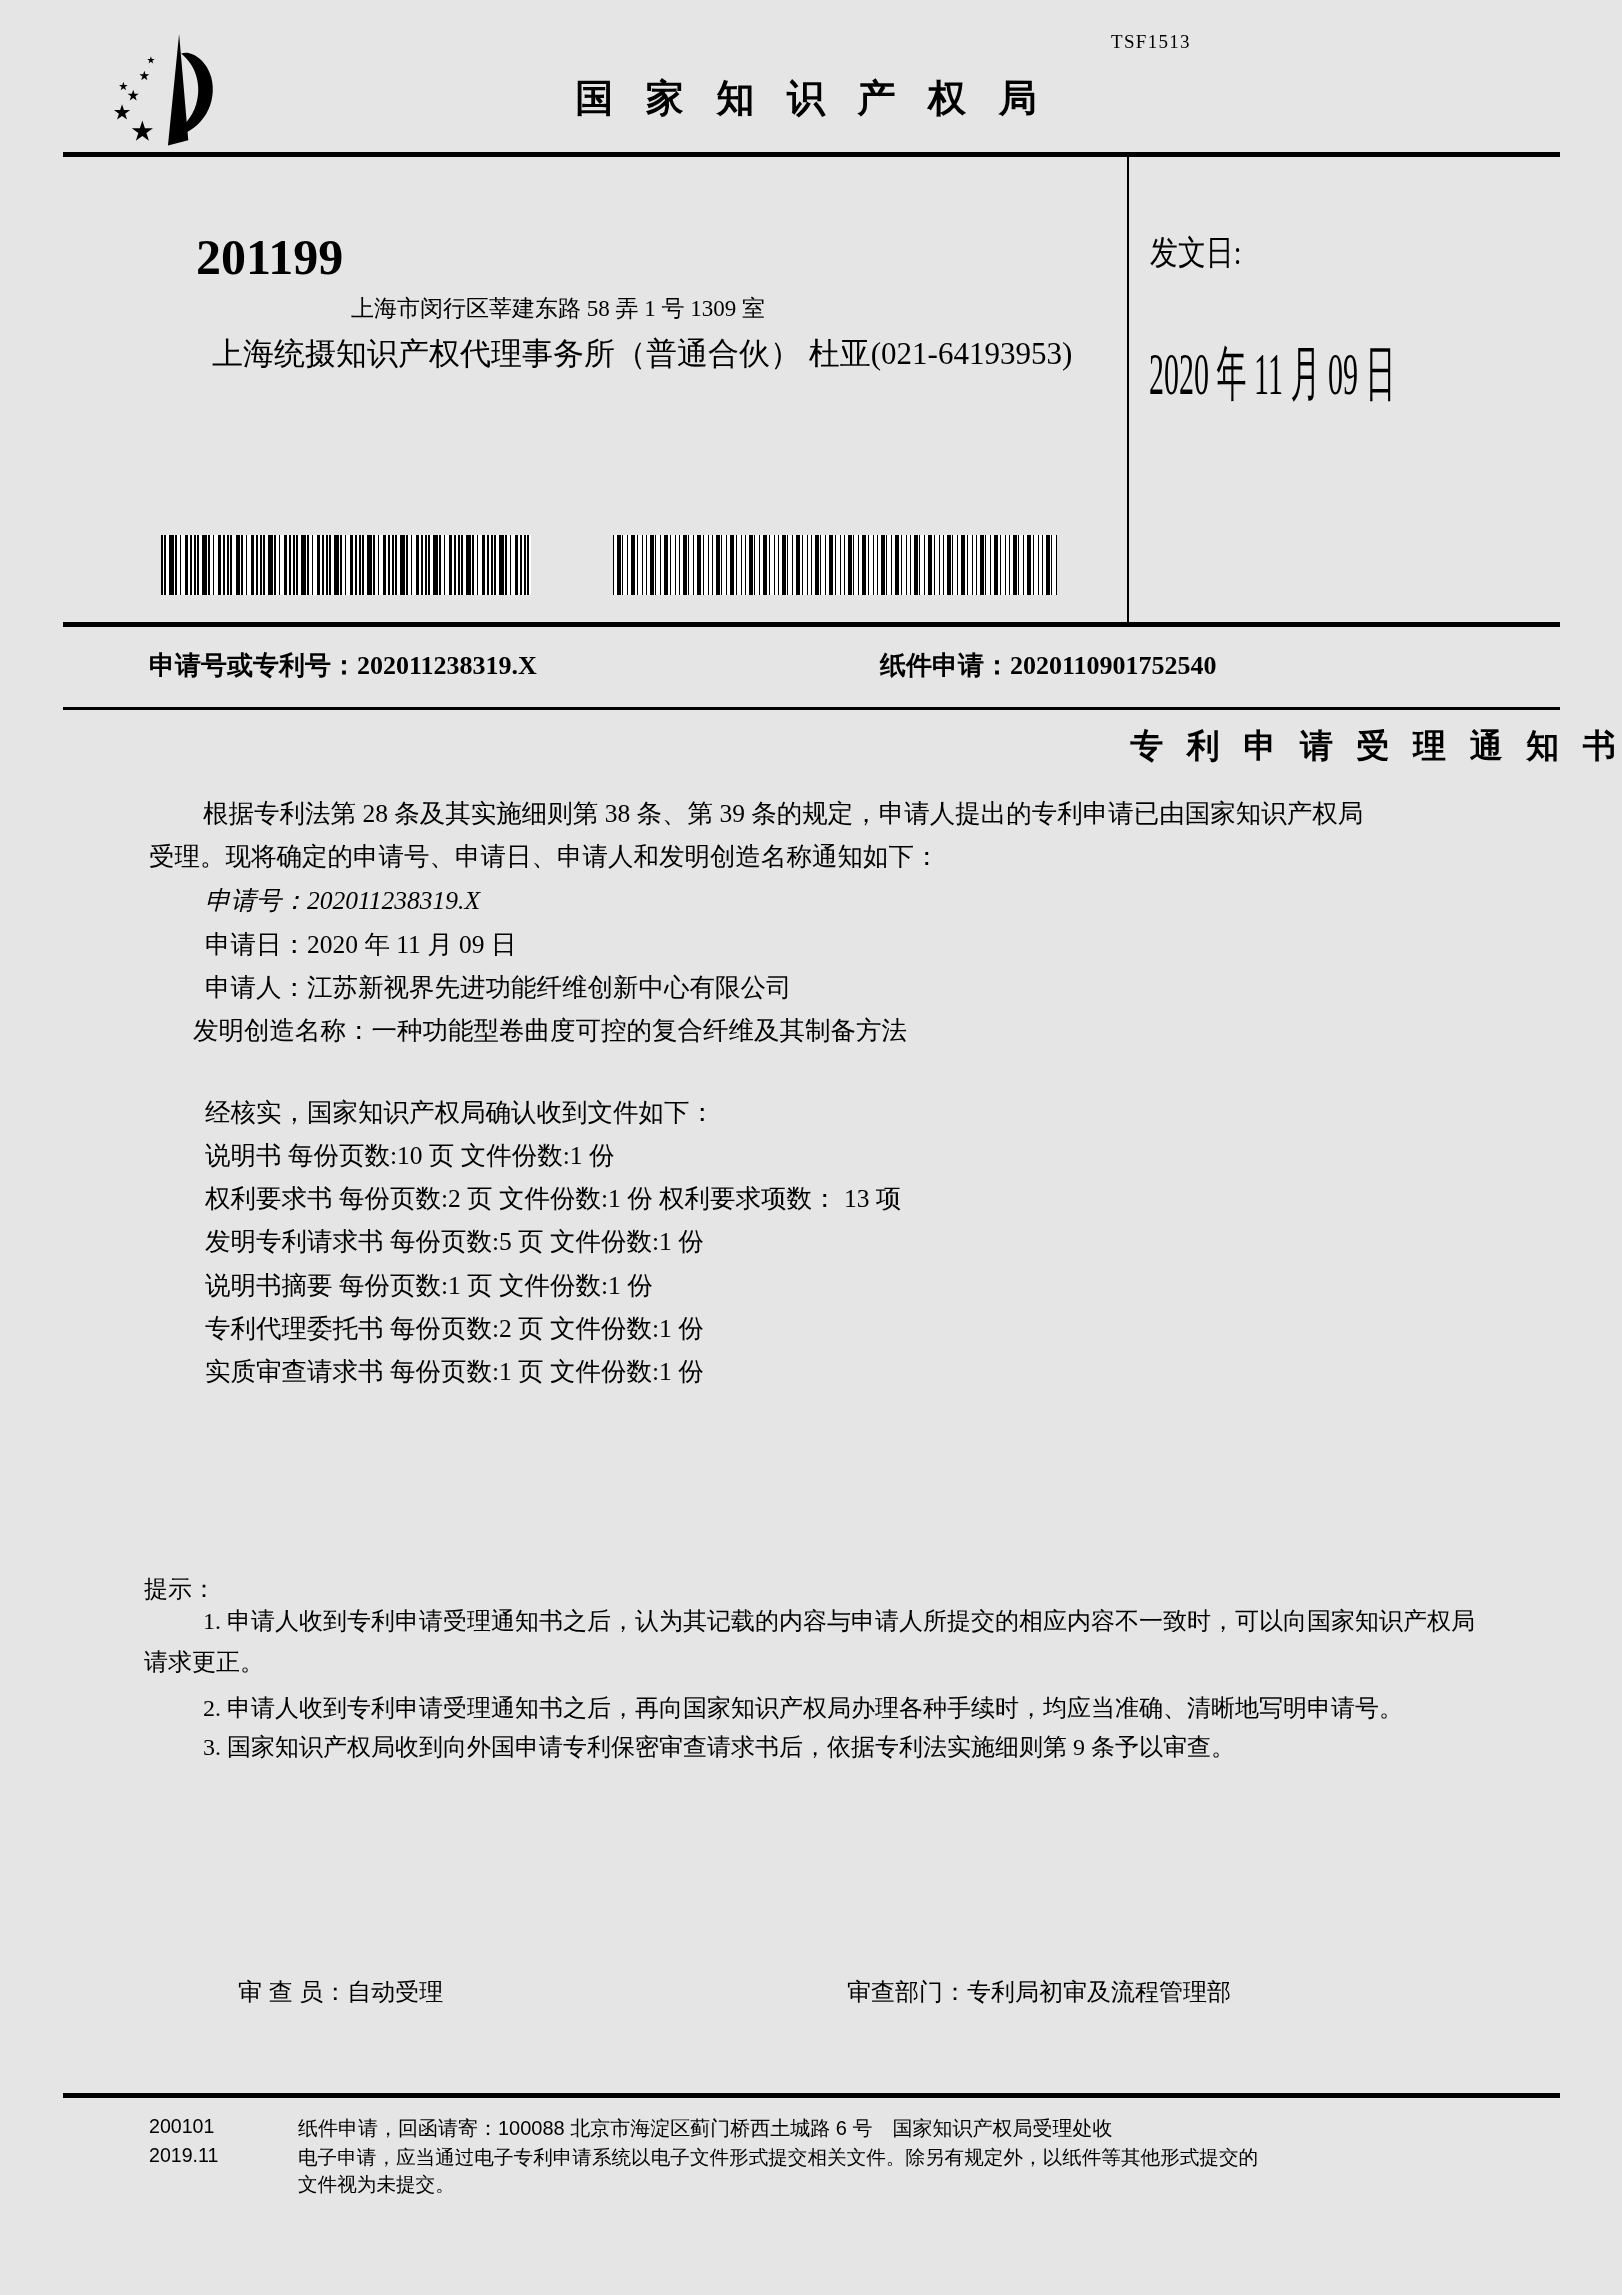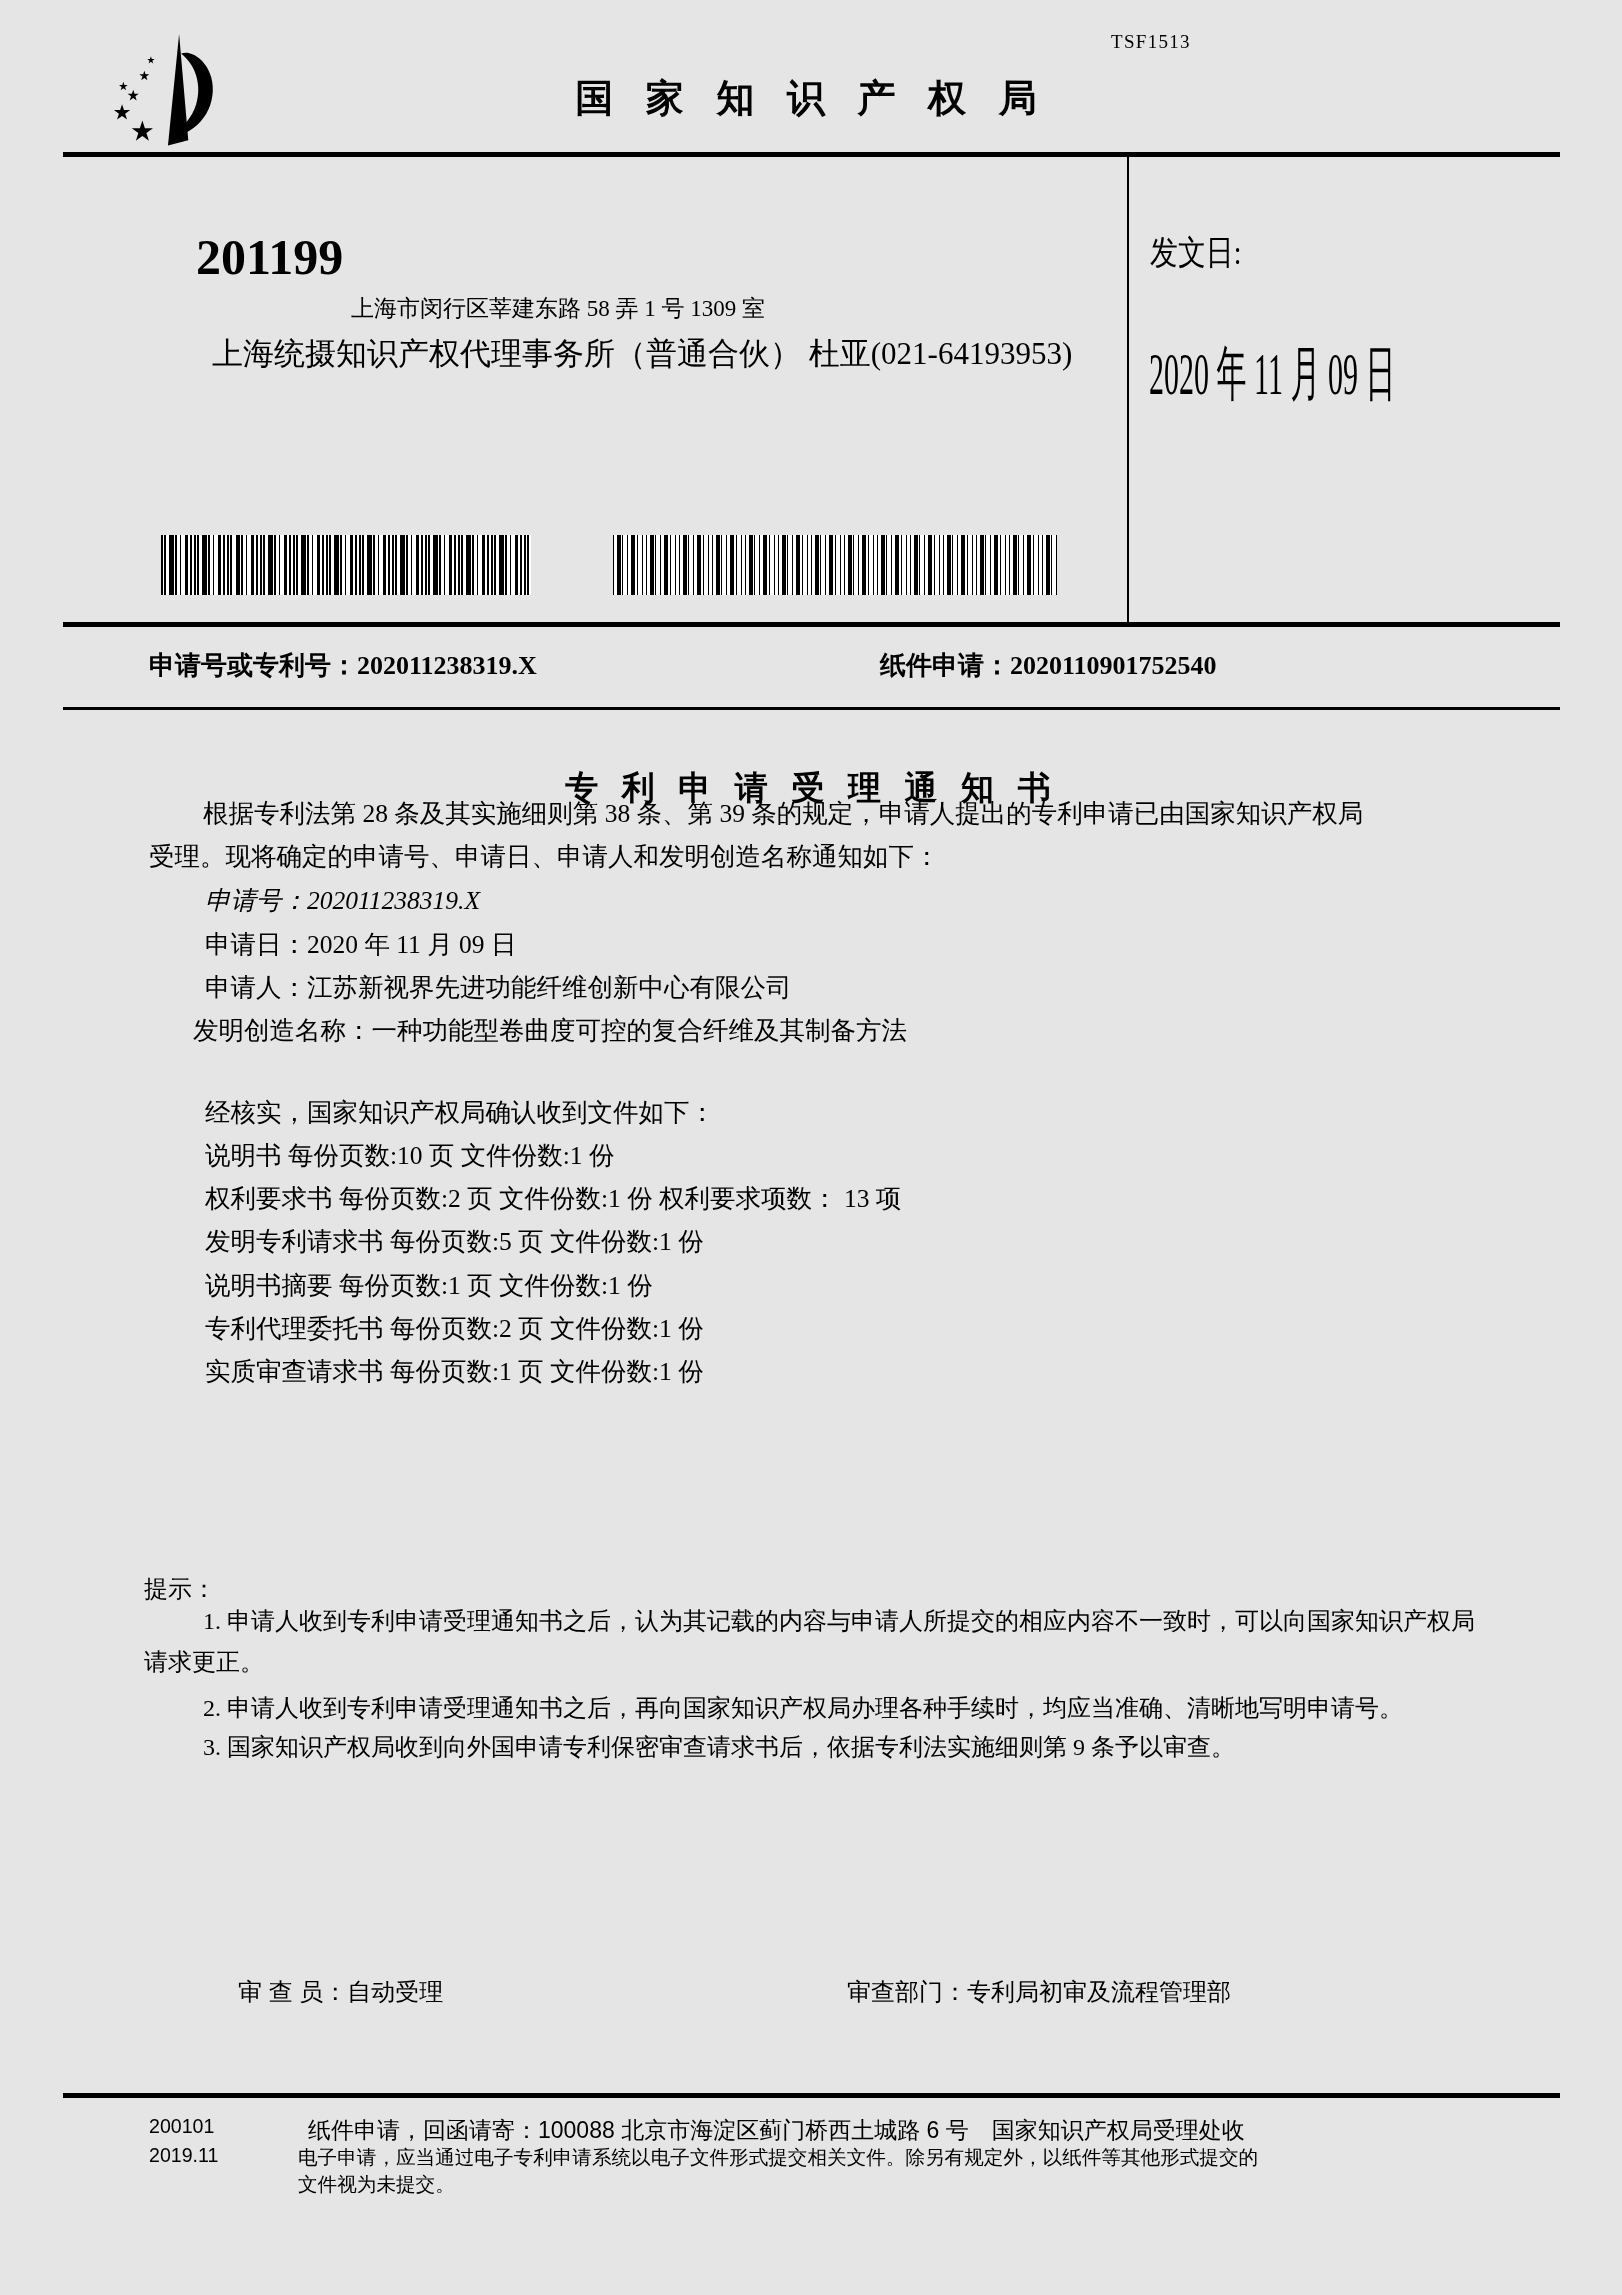--- a/index.html
+++ b/index.html
@@ -35,23 +35,22 @@
       #000 29px 30px,#fff 30px 33px);
   }
   .header-title{
     position:absolute;left:0;top:73px;width:100%;
     text-align:center;font-size:38px;font-weight:bold;
     letter-spacing:11px;
     font-family:"Liberation Sans","DejaVu Sans",sans-serif;
   }
   .notice-title{
     position:absolute;left:0;top:723px;width:100%;height:46px;line-height:46px;
-    text-align:center;font-size:33px;font-weight:bold;letter-spacing:7.2px;
+    text-align:right;font-size:33px;font-weight:bold;letter-spacing:7.2px;
     font-family:"Liberation Sans","DejaVu Sans",sans-serif;
-    margin-top:42px;
   }
   .condensed{display:inline-block;transform:scaleX(0.5);transform-origin:0 50%;}
   .semi-condensed{display:inline-block;transform:scaleX(0.82);transform-origin:0 50%;}
 </style>
 </head>
 <body>
 
 <div class="page">
 
   <svg class="abs" style="left:105px;top:30px;" width="141" height="128" viewBox="0 0 215 195" aria-hidden="true">
@@ -123,18 +122,18 @@
   <div class="abs sans" style="left:238px;top:1976px;font-size:24px;">
     <span>审 查 员：</span><span>自动受理</span>
   </div>
   <div class="abs sans" style="left:847px;top:1976px;font-size:24px;">
     <span>审查部门：</span><span>专利局初审及流程管理部</span>
   </div>
 
   <div class="hline" style="top:2093px;height:4.6px;"></div>
   <div class="abs sans" style="left:149px;top:2115px;font-size:19.6px;">200101</div>
   <div class="abs sans" style="left:149px;top:2144px;font-size:19.6px;">2019.11</div>
-  <div class="abs sans" style="left:308px;top:2115px;font-size:23px;">纸件申请，回函请寄：100088  北京市海淀区蓟门桥西土城路 6 号　国家知识产权局受理处收</div>
+  <div class="abs sans" style="left:298px;top:2115px;font-size:20px;">纸件申请，回函请寄：100088  北京市海淀区蓟门桥西土城路 6 号　国家知识产权局受理处收</div>
   <div class="abs sans" style="left:298px;top:2144px;font-size:19.6px;">电子申请，应当通过电子专利申请系统以电子文件形式提交相关文件。除另有规定外，以纸件等其他形式提交的</div>
   <div class="abs sans" style="left:298px;top:2171px;font-size:19.6px;">文件视为未提交。</div>
 
 </div>
 
 
 </body></html>

